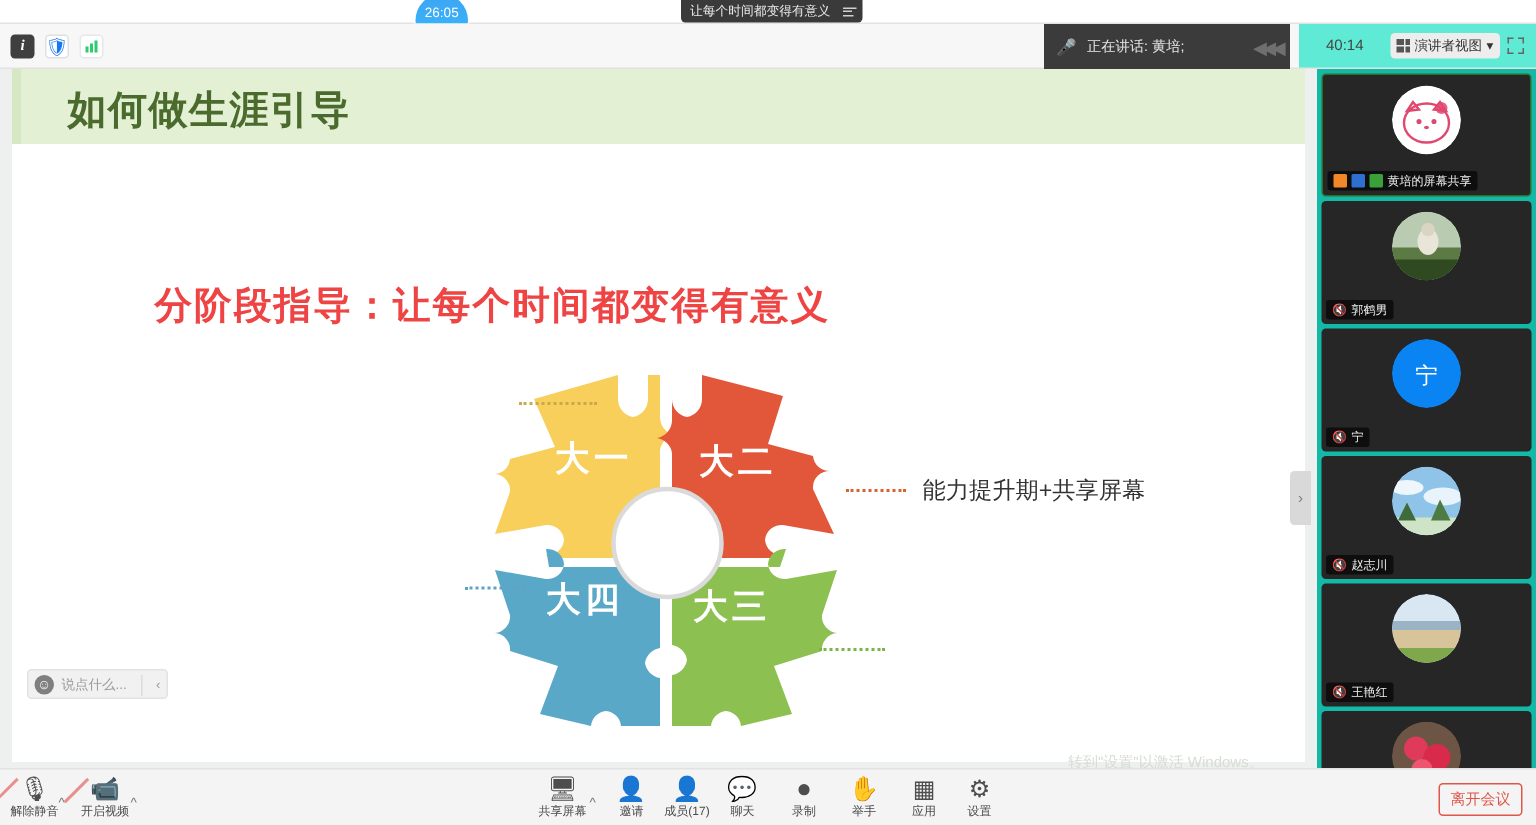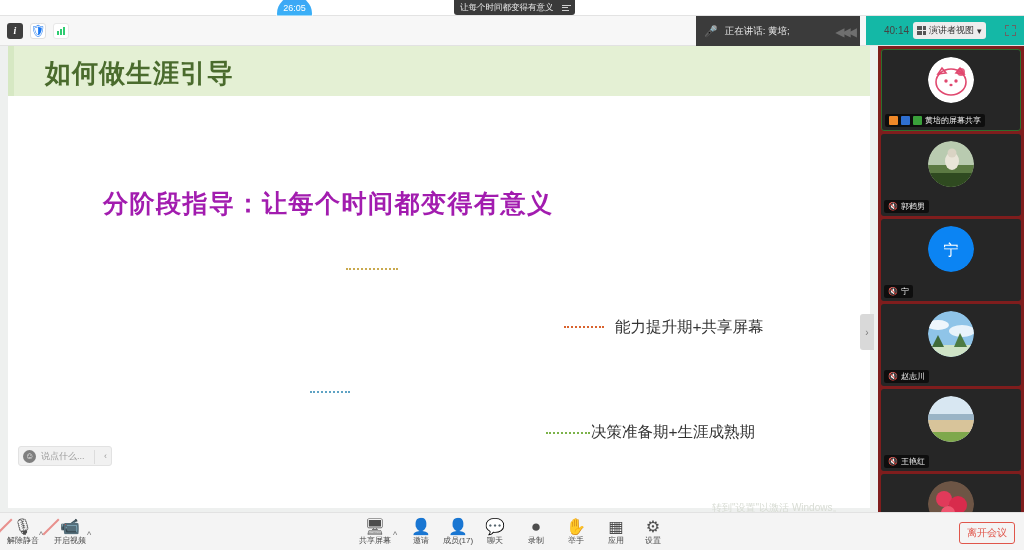--- a/index.html
+++ b/index.html
@@ -57,22 +57,22 @@
   .speaking-bar {
     position:absolute; left:696px; top:16px; width:164px; height:30px;
     background:#3b3b3b; color:#e6e6e6; display:flex; align-items:center; gap:7px;
     padding-left:8px; font-size:9.5px; overflow:hidden;
   }
   .speaking-bar .mic { font-size:11px; color:#bbb; }
   .chev-group { position:absolute; right:6px; top:9px; color:#6f6f6f; font-size:12px; letter-spacing:-3px;}
 
   .meeting-right {
     position:absolute; left:866px; top:16px; width:158px; height:30px;
-    background:#14b8a6; border-bottom:1px solid #e2e2e2;
-    display:flex; align-items:center; gap:4px; padding-left:18px; font-size:10px; color:#444;
+    background:#5eead4; border-bottom:1px solid #e2e2e2;
+    display:flex; align-items:center; gap:18px; padding-left:18px; font-size:10px; color:#444;
   }
   .viewmode { display:flex; align-items:center; gap:3px; background:#ededed; border-radius:3px; padding:2px 4px; font-size:9px; color:#333; }
   .viewmode .grid-ic { display:grid; grid-template-columns:5px 3px; grid-template-rows:4px 4px; gap:1px; }
   .viewmode .grid-ic b { background:#555; display:block; }
   .fullscr { position:absolute; right:8px; top:9px; width:11px; height:11px; }
   .fullscr span { position:absolute; width:4px; height:4px; border:1.3px solid #666; }
   .fullscr span:nth-child(1){left:0;top:0;border-right:none;border-bottom:none;}
   .fullscr span:nth-child(2){right:0;top:0;border-left:none;border-bottom:none;}
   .fullscr span:nth-child(3){left:0;bottom:0;border-right:none;border-top:none;}
   .fullscr span:nth-child(4){right:0;bottom:0;border-left:none;border-top:none;}
@@ -84,21 +84,21 @@
     position:absolute; left:0; top:0; width:862px; height:50px;
     background:#e4f0d4;
   }
   .slide-header .accentbar{ position:absolute; left:0; top:0; width:6px; height:50px; background:#d6e8c3;}
   .slide-title {
     position:absolute; left:37px; top:10px;
     font-size:26px; font-weight:bold; color:#4a6b2d; letter-spacing:1px;
   }
   .slide-subtitle {
     position:absolute; left:95px; top:141px;
-    font-size:25px; font-weight:bold; color:#a21caf; letter-spacing:1.5px;
+    font-size:25px; font-weight:bold; color:#ef4444; letter-spacing:1.5px;
   }
 
   
   .puzzle { position:absolute; left:318px; top:198px; width:244px; height:246px; }
   .puzzle svg { display:block; }
   .piece-label {
     position:absolute; color:#fff; font-size:23px; font-weight:bold; letter-spacing:3px;
   }
   .lbl-da1 { left:44px; top:46px; }
   .lbl-da2 { left:140px; top:48px; }
@@ -129,21 +129,21 @@
   .winmark .wm1 { font-size:14px; }
   .winmark .wm2 { font-size:10px; margin-top:3px; }
 
   .side-arrow {
     position:absolute; left:860px; top:268px; width:14px; height:36px;
     background:#d9d9d9; border-radius:3px 0 0 3px;
     display:flex; align-items:center; justify-content:center; color:#7c7c7c; font-size:10px;
   }
 
   
-  .rail { position:absolute; left:878px; top:46px; width:146px; height:466px; background:#7f1d1d; overflow:hidden; }
+  .rail { position:absolute; left:878px; top:46px; width:146px; height:466px; background:#14b8a6; overflow:hidden; }
   .ptile { position:relative; width:140px; height:82px; margin:3px auto 3px auto; background:#262626; border-radius:3px; overflow:hidden; }
   .ptile.active { border:1.5px solid #2d6e2d; }
   .avatar { position:absolute; left:50%; top:7px; transform:translateX(-50%); width:46px; height:46px; border-radius:50%; overflow:hidden; }
   .namebar {
     position:absolute; left:3px; bottom:3px; height:13px;
     background:rgba(0,0,0,.62); border-radius:2px;
     display:flex; align-items:center; gap:3px; padding:0 4px;
     font-size:8px; color:#efefef; white-space:nowrap;
   }
   .mic-mute { color:#e24b4b; font-size:8px; }
@@ -227,28 +227,45 @@
 
   <div class="stage">
     <div class="slide">
 
       <div class="slide-header">
         <div class="accentbar"></div>
       </div>
       <div class="slide-title">如何做生涯引导</div>
       <div class="slide-subtitle">分阶段指导：让每个时间都变得有意义</div>
 
+      <div class="puzzle">
+        <svg width="244" height="246" viewBox="0 0 244 246">
+
+          <path fill="#f7cf5a" d="M106 6 L106 22 A12 12 0 0 1 96 34 A12 12 0 0 1 86 22 L86 6 L30 22 L44 54 L14 62 A11 11 0 0 1 4 72 A11 11 0 0 1 14 84 L4 112 L38 106 A11 11 0 0 1 50 116 A11 11 0 0 1 38 126 L40 128 L114 128 L114 56 A12 12 0 0 1 124 46 A12 12 0 0 1 114 34 L114 6 Z"></path>
+
+          <path fill="#e2563a" d="M122 6 L122 22 A12 12 0 0 0 132 34 A12 12 0 0 0 142 22 L142 6 L196 20 L186 52 L216 60 A11 11 0 0 0 228 70 A11 11 0 0 0 216 82 L230 112 L196 106 A11 11 0 0 0 184 116 A11 11 0 0 0 196 126 L194 128 L122 128 L122 58 A12 12 0 0 0 112 48 A12 12 0 0 0 122 36 Z"></path>
+
+          <path fill="#5aa8c8" d="M40 134 L114 134 L114 188 A12 12 0 0 0 104 198 A12 12 0 0 0 114 208 L114 240 L88 240 A11 11 0 0 0 78 230 A11 11 0 0 0 68 240 L34 232 L46 200 L14 190 A11 11 0 0 0 4 178 A11 11 0 0 0 14 166 L4 136 L38 142 A11 11 0 0 0 50 132 A11 11 0 0 0 38 122 Z"></path>
+
+          <path fill="#8cc152" d="M194 134 L122 134 L122 186 A12 12 0 0 1 132 196 A12 12 0 0 1 122 206 L122 240 L148 240 A11 11 0 0 1 158 230 A11 11 0 0 1 168 240 L202 232 L190 200 L222 190 A11 11 0 0 1 232 178 A11 11 0 0 1 222 166 L232 136 L198 142 A11 11 0 0 1 186 132 A11 11 0 0 1 198 122 Z"></path>
+
+          <circle cx="119" cy="118" r="36" fill="#ffffff" stroke="#dadada" stroke-width="3"></circle>
+        </svg>
+        <span class="piece-label lbl-da1">大一</span>
+        <span class="piece-label lbl-da2">大二</span>
+        <span class="piece-label lbl-da3">大三</span>
+        <span class="piece-label lbl-da4">大四</span>
+      </div>
 
       <div class="dots d1"></div>
       <div class="dots d2"></div>
       <div class="dots d3"></div>
       <div class="dots d4"></div>
 
       <div class="callout c2">能力提升期+共享屏幕</div>
-      <div class="callout c4">决策准备期+生涯成熟期</div>
 
       <div class="emoji-bar">
         <span class="smiley">☺</span>
         <span>说点什么...</span>
         <span class="divider"></span>
         <span class="caret">‹</span>
       </div>
 
       <div class="winmark">
         <div class="wm2">转到"设置"以激活 Windows。</div>

